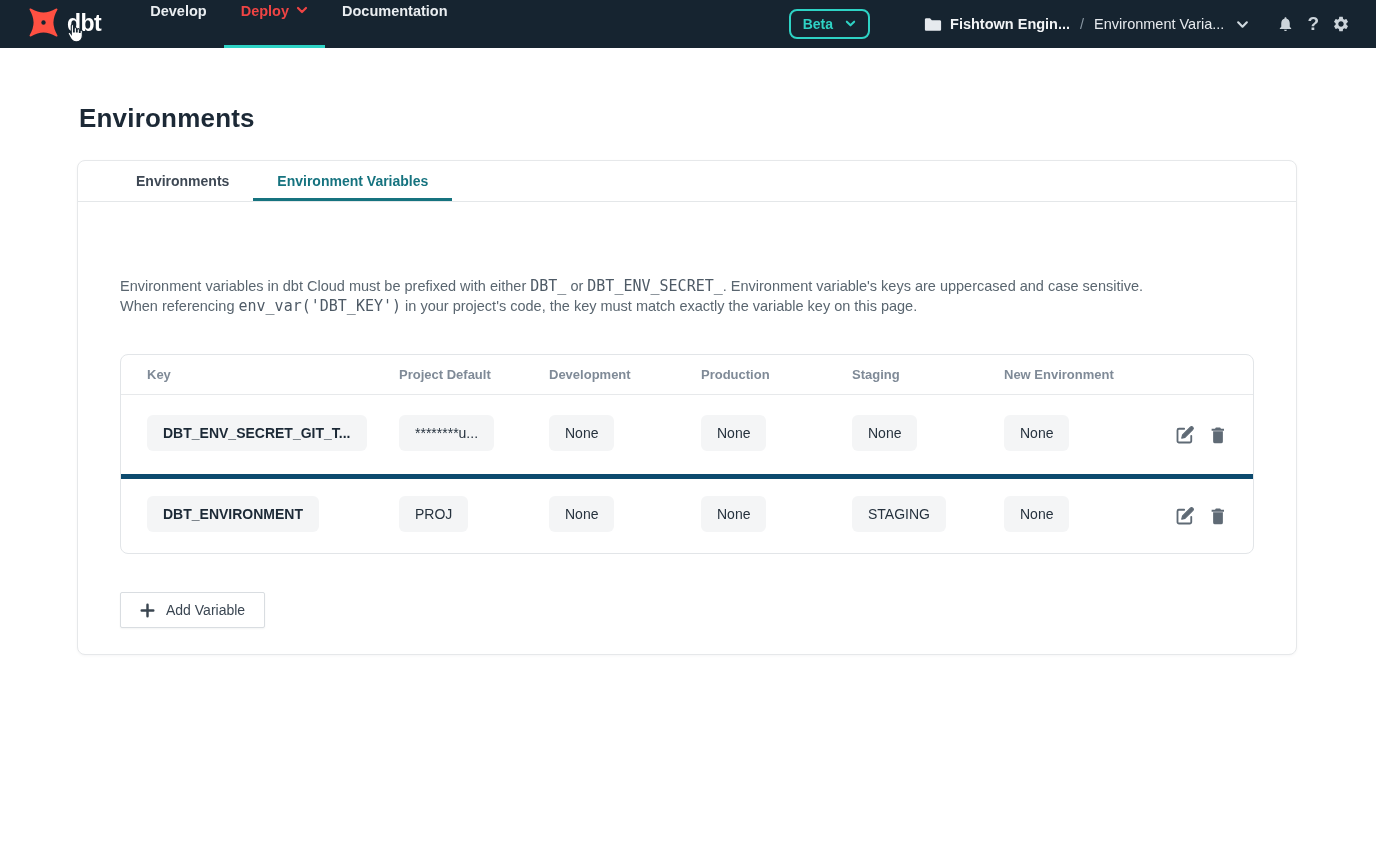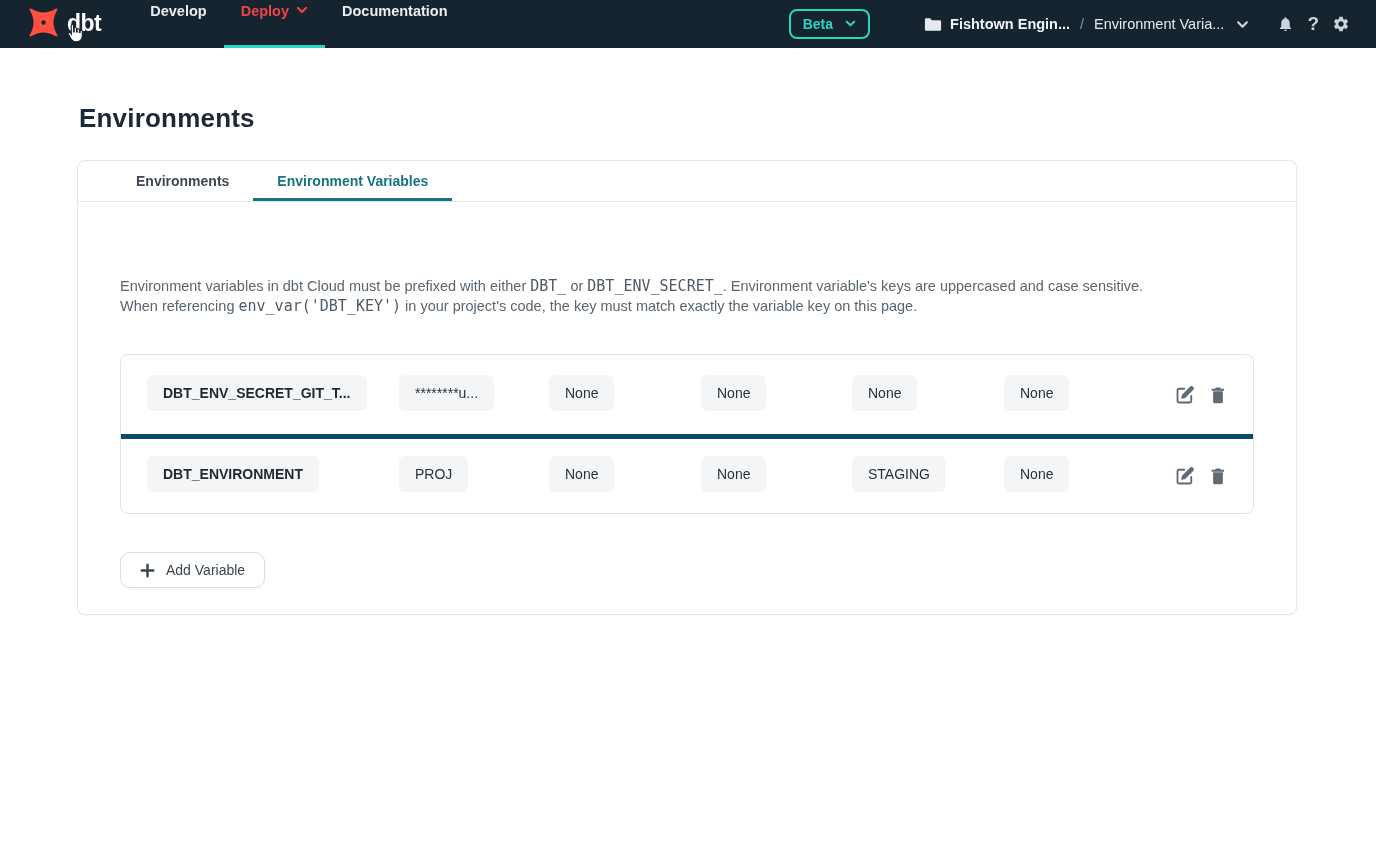--- a/index.html
+++ b/index.html
@@ -47,21 +47,21 @@
   .th { font-size:13px; font-weight:bold; color:#7f8a97; }
   .tdata { height:79px; }
   .tdata + .tdata { border-top:5px solid #0c4a6e; }
   .chip { display:inline-block; background:#f4f5f6; border-radius:6px; padding:10px 16px;
     font-size:14px; color:#26323e; max-width:96%; white-space:nowrap; overflow:hidden; }
   .chip.key { font-weight:bold; color:#1c2936; }
   .actions { display:flex; justify-content:flex-end; align-items:center; gap:14px; }
   .icon-btn { background:none; border:none; cursor:pointer; color:#5f6a75; display:flex; align-items:center; padding:0; }
 
   .add-btn { margin-top:38px; display:inline-flex; align-items:center; gap:11px; padding:9px 19px;
-    background:#fff; border:1px solid #d9dde1; border-radius:10px; font-size:14px; color:#3a4652;
+    background:#fff; border:1px solid #d9dde1; border-radius:2px; font-size:14px; color:#3a4652;
     font-family:inherit; cursor:pointer; box-shadow:0 1px 2px rgba(20,30,40,0.05); }
 </style>
 </head>
 <body>
 
 <header class="topnav">
   <div class="brand">
     <span>
       <svg width="35" height="35" viewBox="0 0 24 24">
         <path fill="#ff5042" stroke="#ff5042" stroke-width="1.2" stroke-linejoin="round" d="M3 3 C 7.2 5.4, 9.6 5.8, 12 5.8 C 14.4 5.8, 16.8 5.4, 21 3 C 18.6 7.2, 18.2 9.6, 18.2 12 C 18.2 14.4, 18.6 16.8, 21 21 C 16.8 18.6, 14.4 18.2, 12 18.2 C 9.6 18.2, 7.2 18.6, 3 21 C 5.4 16.8, 5.8 14.4, 5.8 12 C 5.8 9.6, 5.4 7.2, 3 3 Z"></path>
@@ -146,20 +146,29 @@
   <section class="card">
     <div class="tabbar">
       <button class="tab">Environments</button>
       <button class="tab active">Environment Variables</button>
     </div>
 
     <div class="card-body">
       <p class="desc"><span>Environment variables in dbt Cloud must be prefixed with either </span><code>DBT_</code><span> or </span><code>DBT_ENV_SECRET_</code><span>. Environment variable's keys are uppercased and case sensitive. When referencing </span><code>env_var('DBT_KEY')</code><span> in your project's code, the key must match exactly the variable key on this page.</span></p>
 
       <div class="vtable">
+        <div class="trow thead">
+          <span class="th">Key</span>
+          <span class="th">Project Default</span>
+          <span class="th">Development</span>
+          <span class="th">Production</span>
+          <span class="th">Staging</span>
+          <span class="th">New Environment</span>
+          <span class="th"></span>
+        </div>
 
         <div class="trow tdata">
           <span><span class="chip key">DBT_ENV_SECRET_GIT_T...</span></span>
           <span><span class="chip">********u...</span></span>
           <span><span class="chip">None</span></span>
           <span><span class="chip">None</span></span>
           <span><span class="chip">None</span></span>
           <span><span class="chip">None</span></span>
           <span class="actions">
             <button class="icon-btn">

